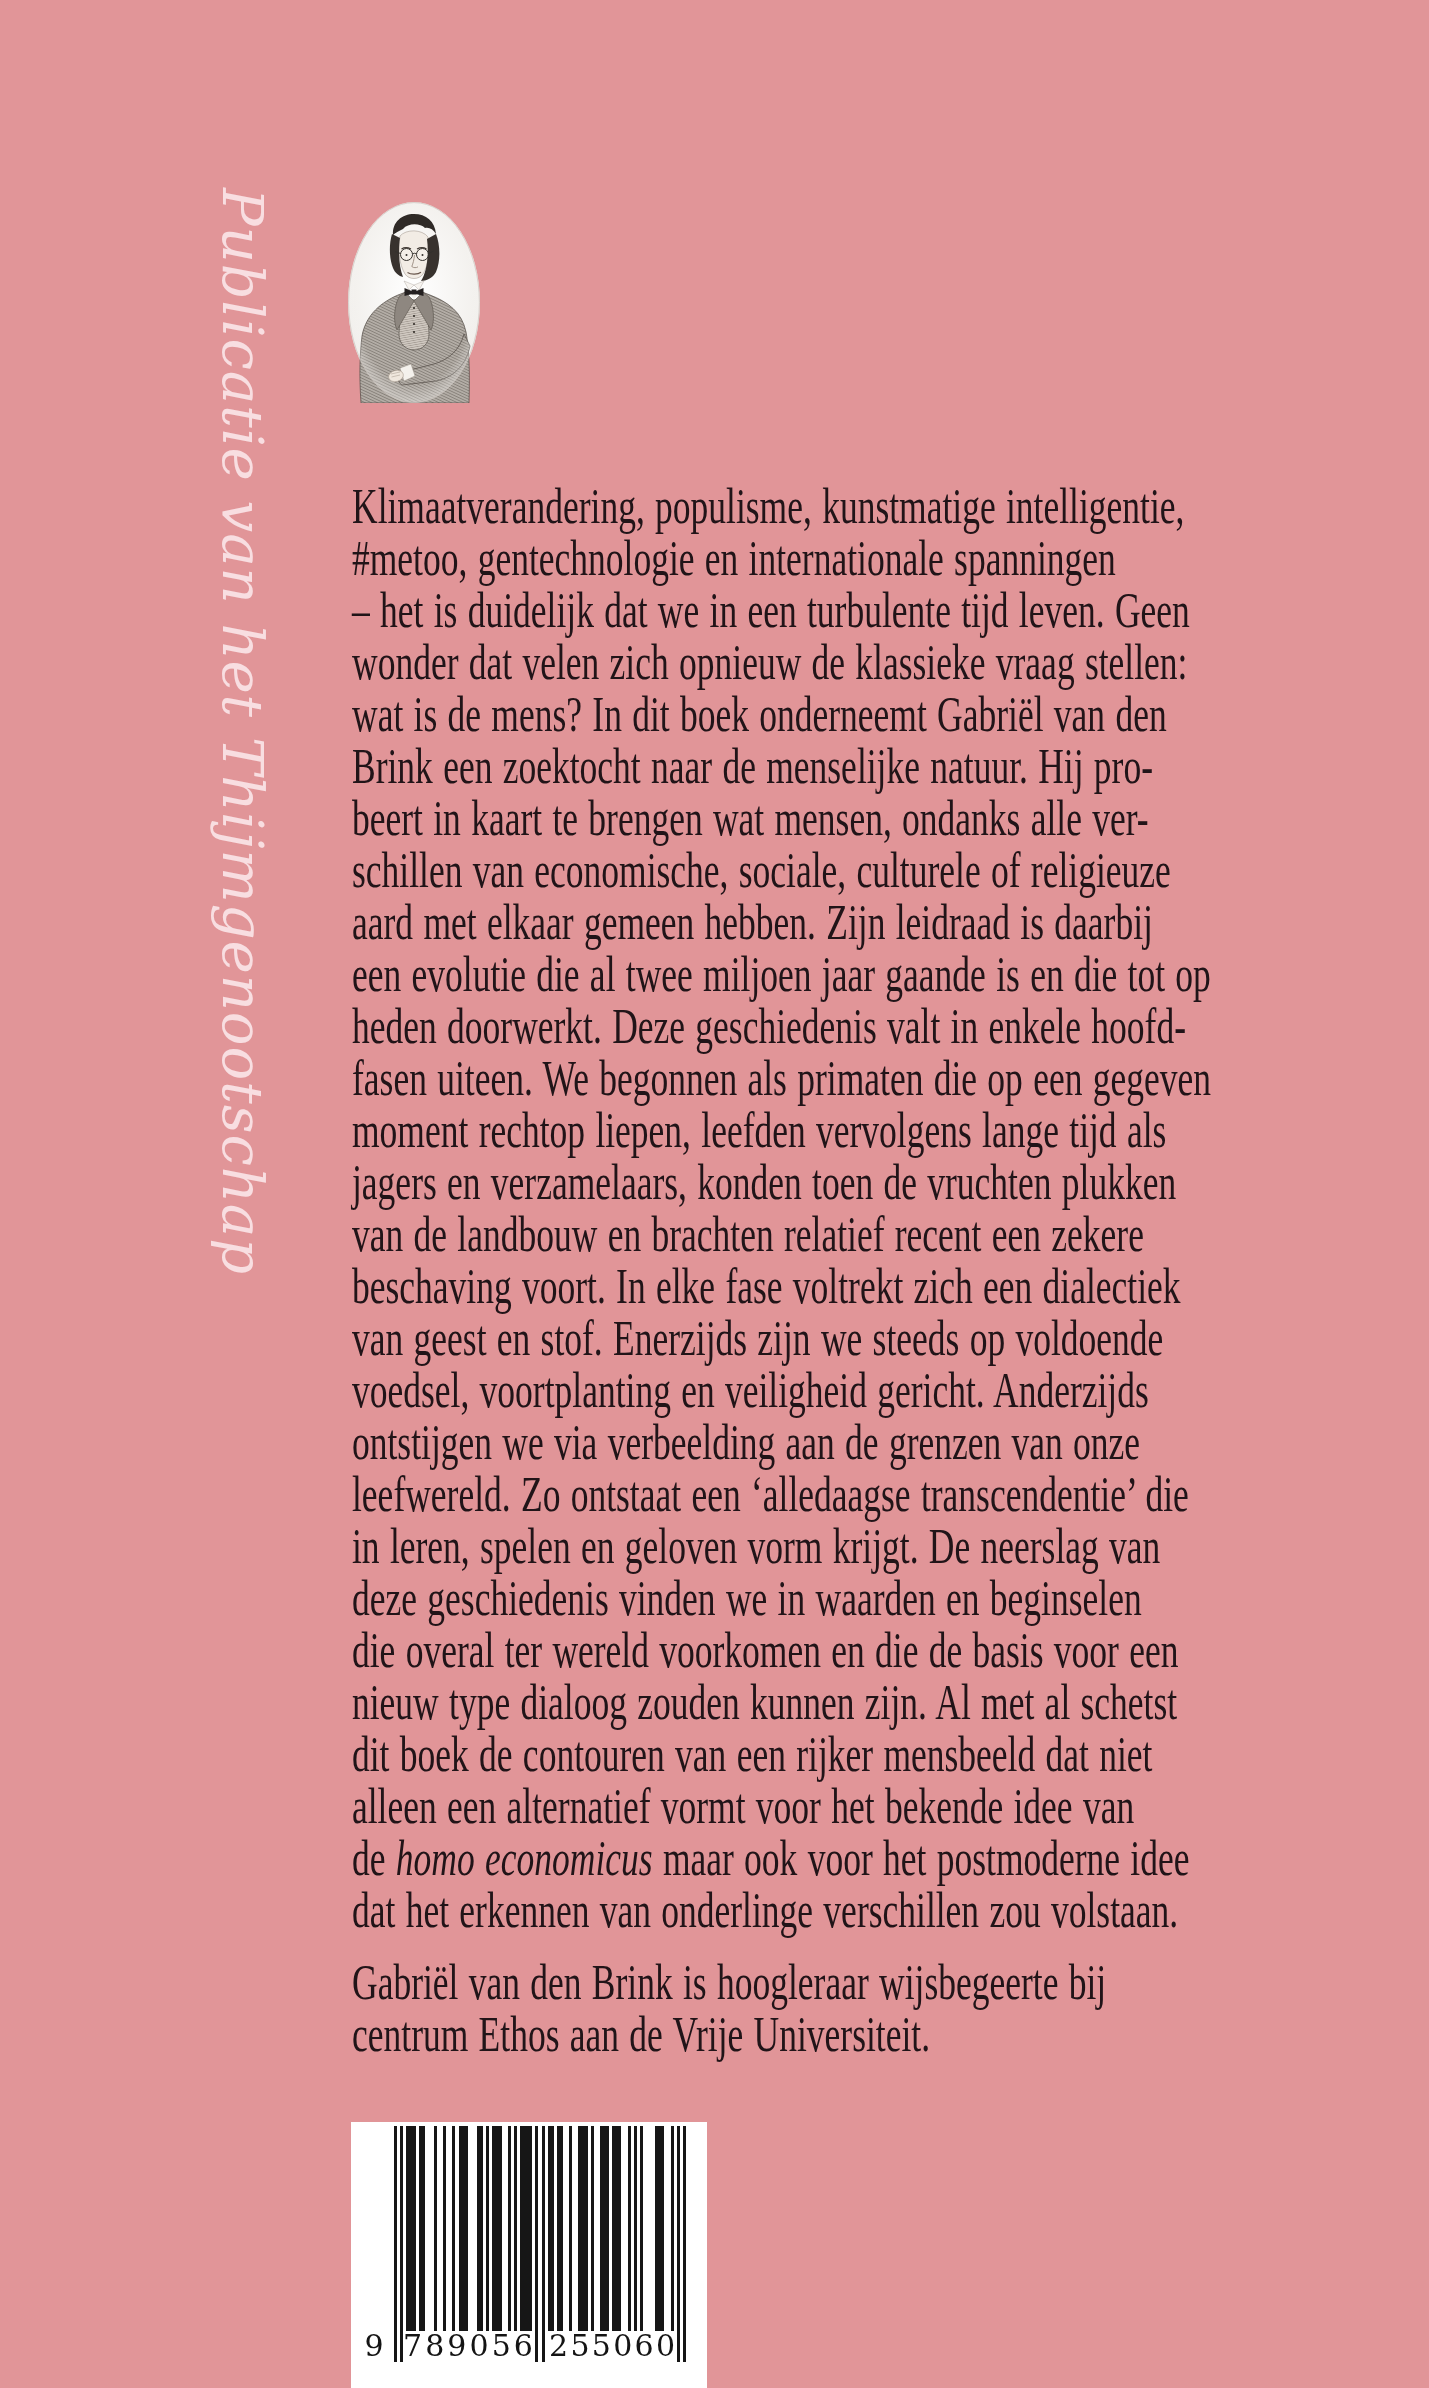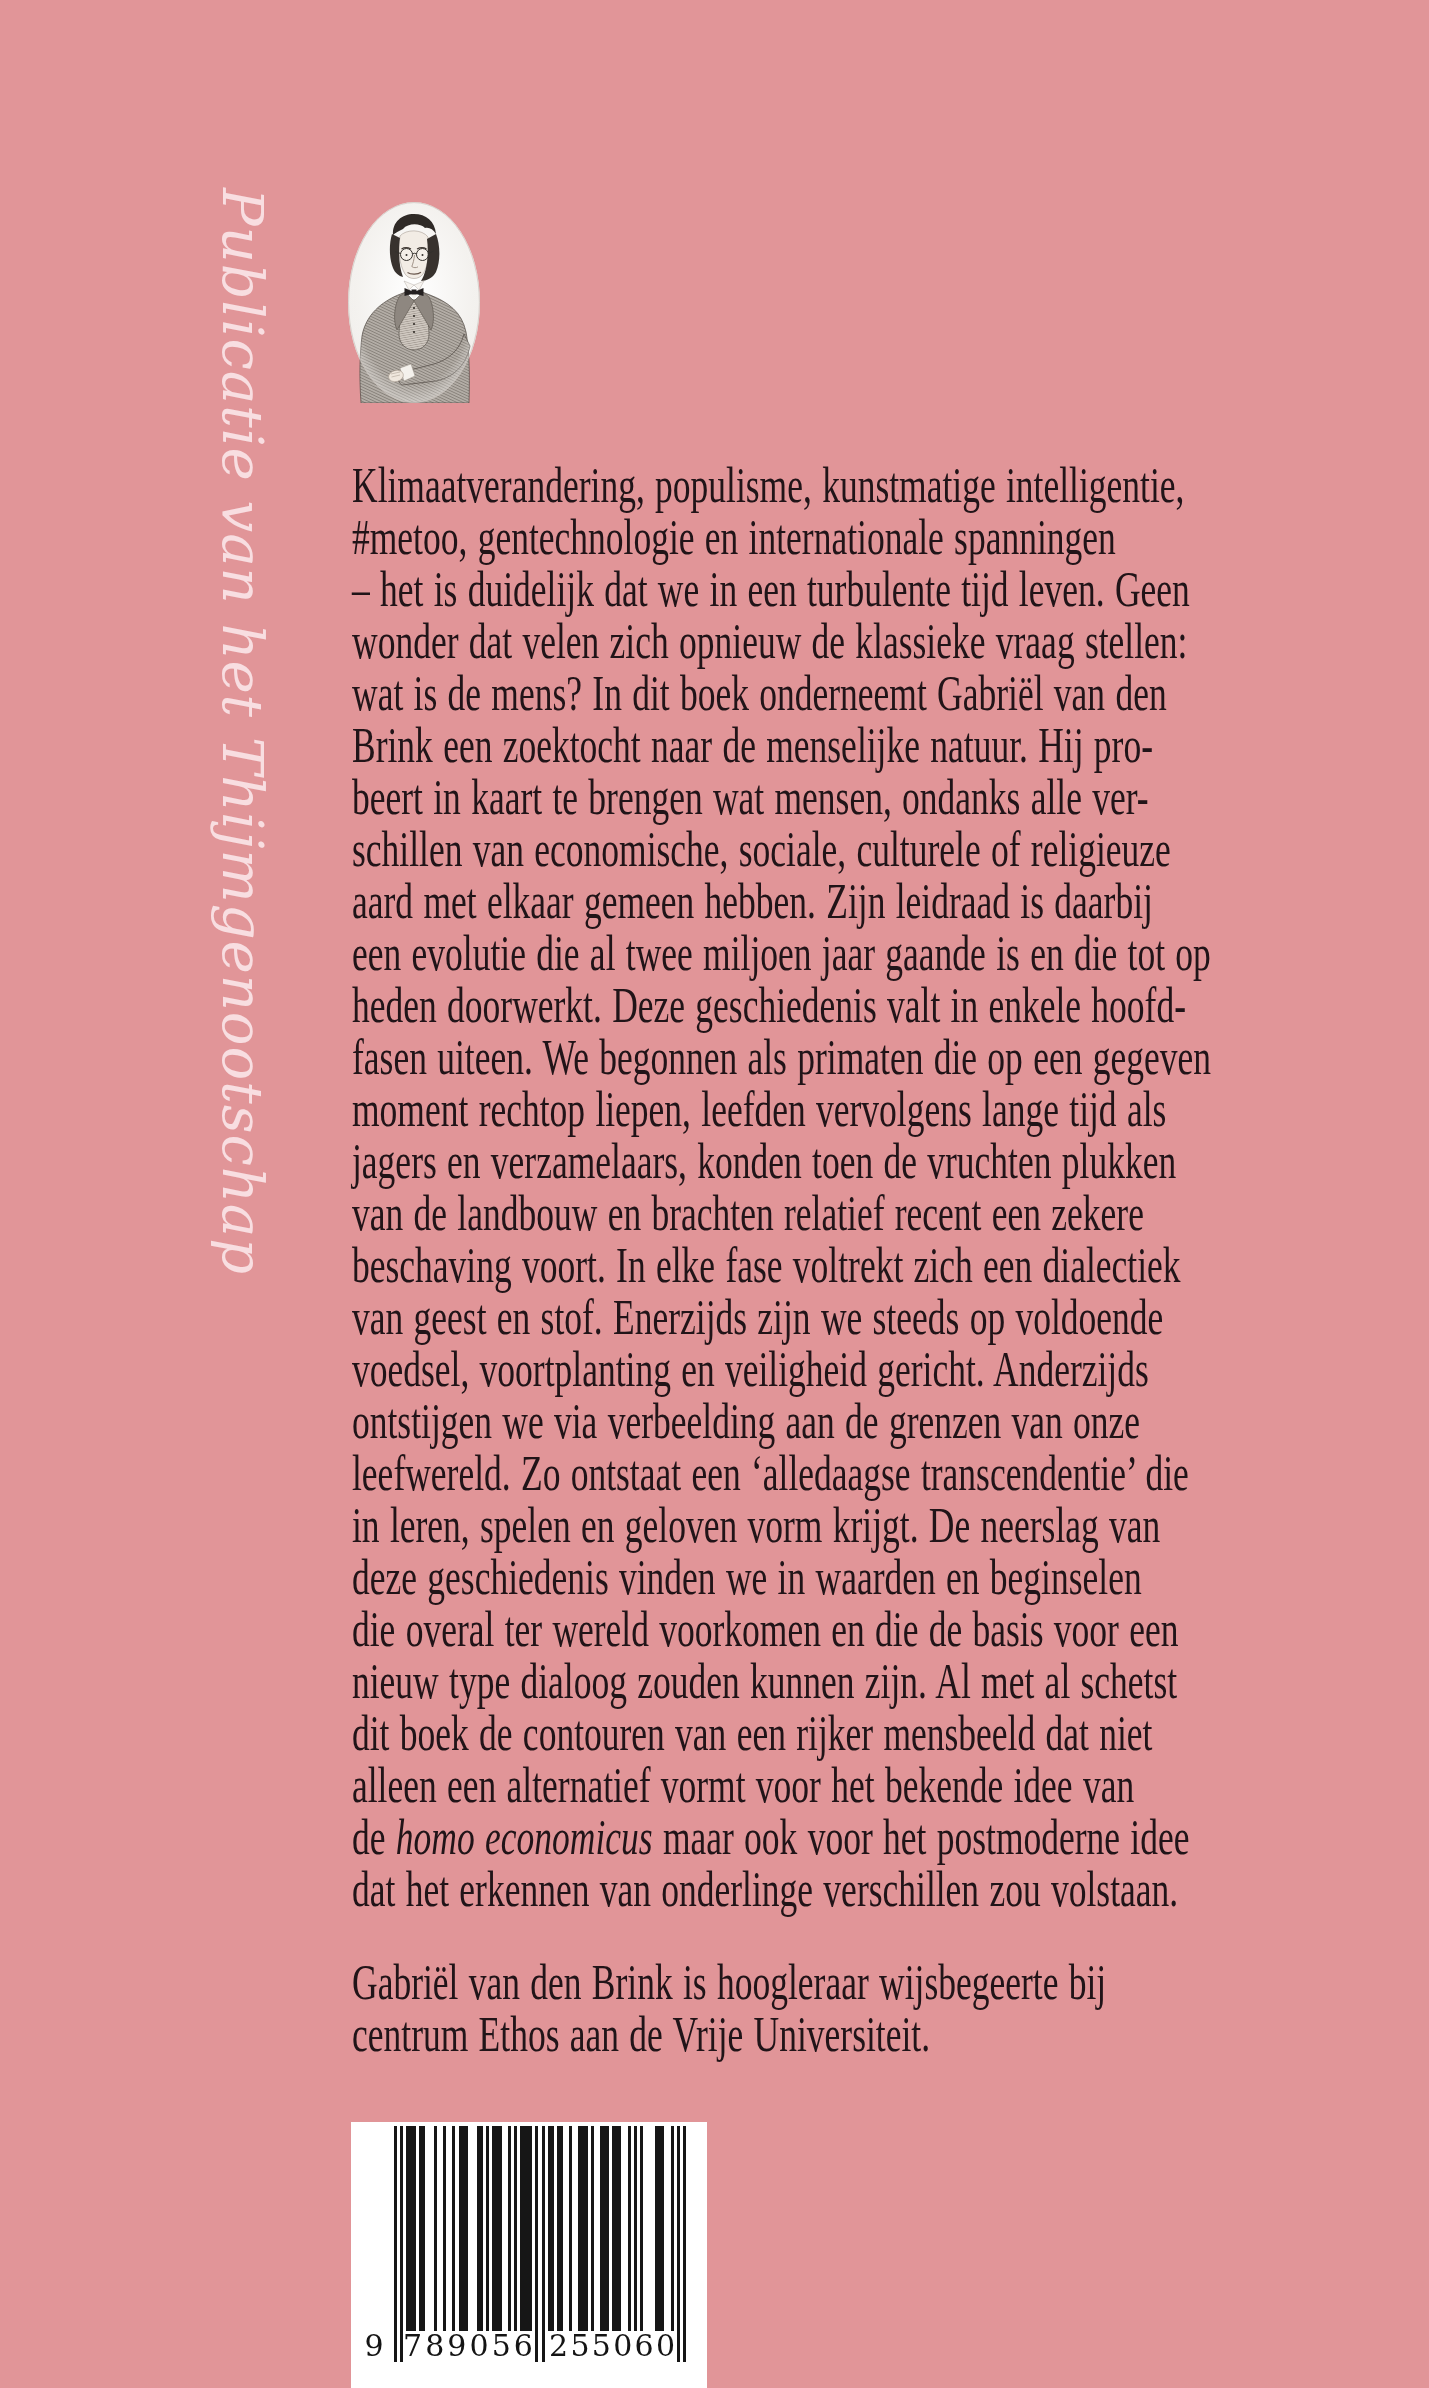--- a/index.html
+++ b/index.html
@@ -37,21 +37,21 @@
     top: 202px;
     width: 132px;
     height: 201px;
   }
   .portrait svg { display: block; width: 100%; height: 100%; }
 
   
   .blurb {
     position: absolute;
     left: 352px;
-    top: 459px;
+    top: 480px;
     width: 960px;
     color: #211418;
     font-family: Liberation Serif, serif;
   }
   .blurb .line, .bio .line {
     white-space: nowrap;
     height: 52px;
     line-height: 52px;
     font-size: 50px;
     word-spacing: 2px;

